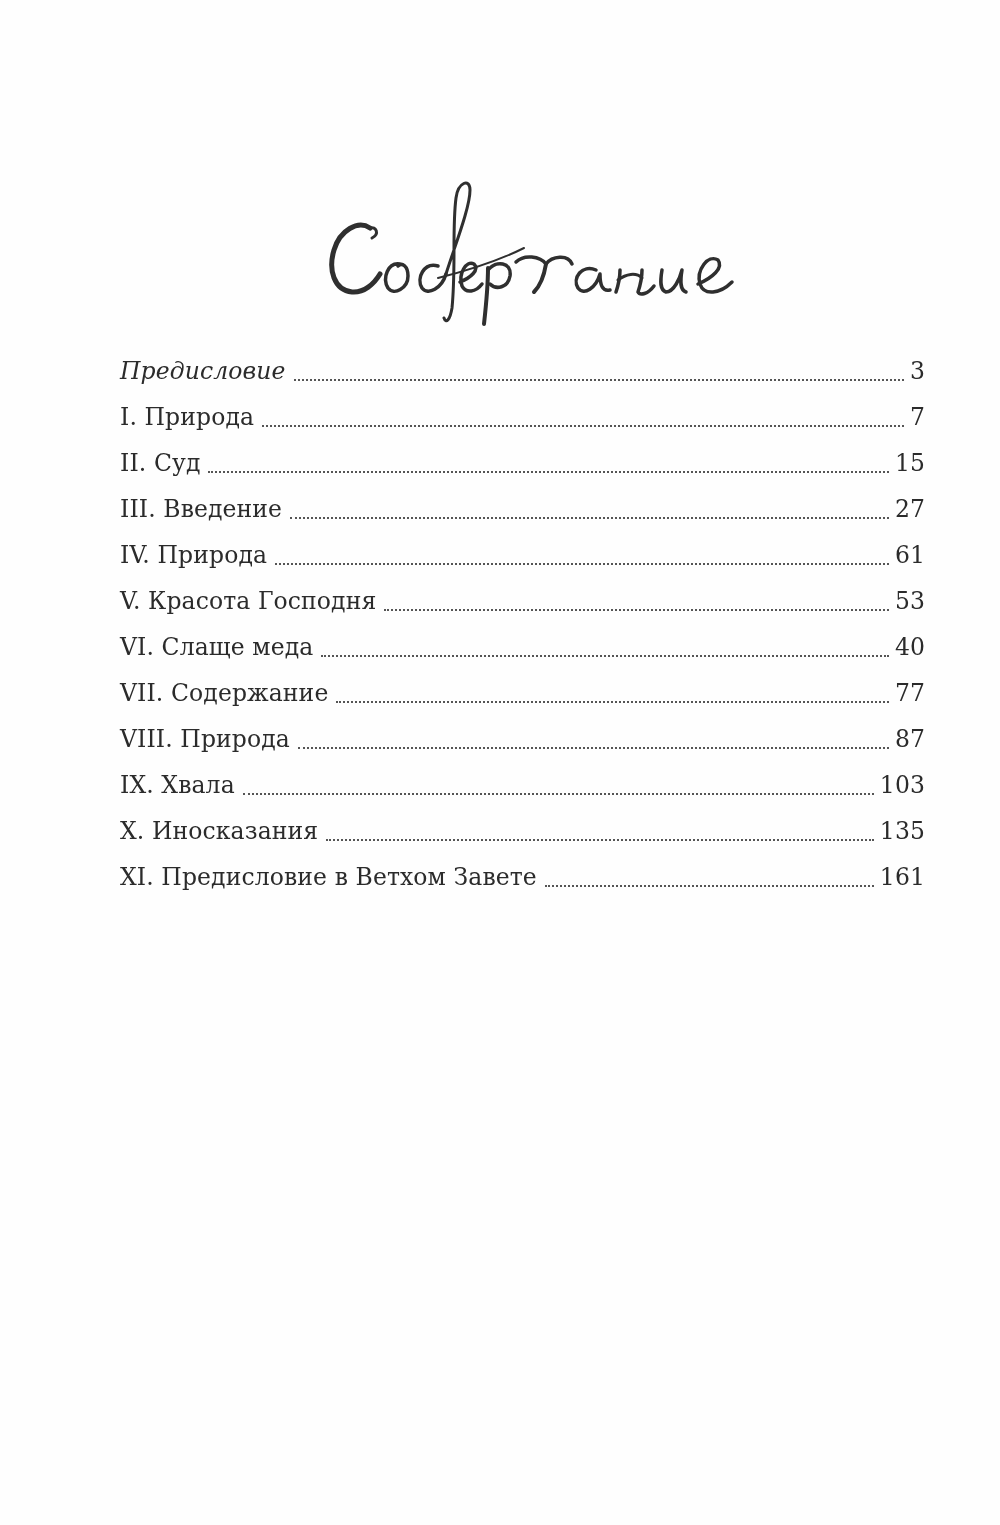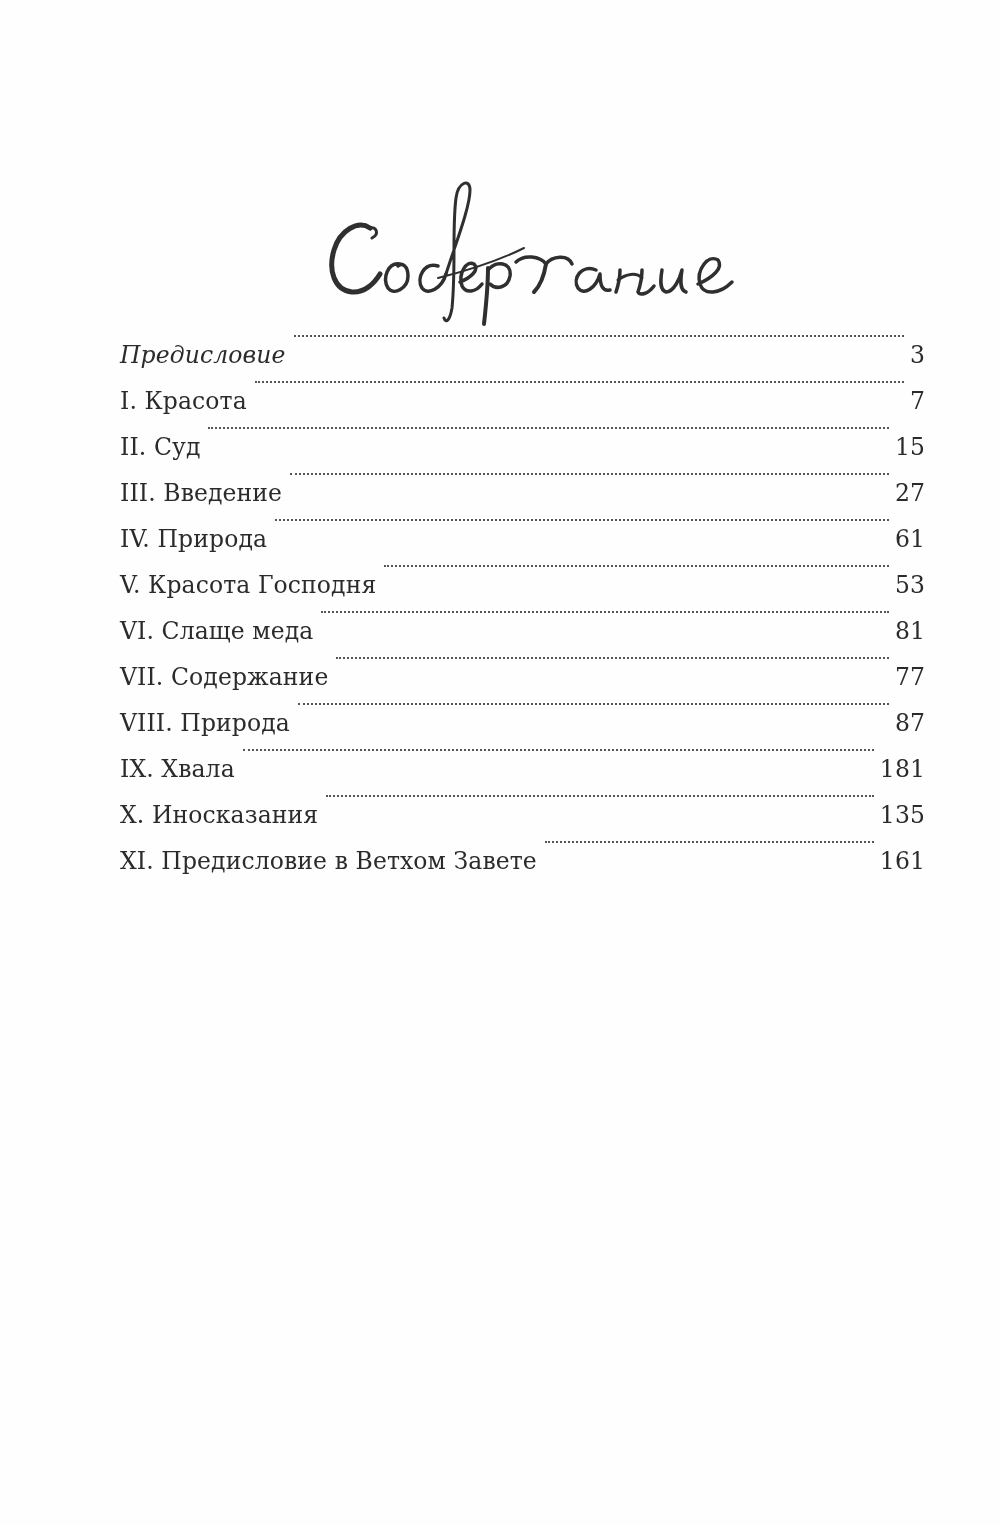--- a/index.html
+++ b/index.html
@@ -42,21 +42,21 @@
       white-space: nowrap;
     }
     .toc {
       position: absolute;
       left: 120px;
       top: 340px;
       width: 805px;
     }
     .toc-row {
       display: flex;
-      align-items: flex-start;
+      align-items: flex-end;
       height: 46px;
       font-size: 23.5px;
       line-height: 30px;
       letter-spacing: 0.1px;
     }
     .toc-row .label {
       white-space: nowrap;
       flex: 0 0 auto;
       padding-right: 4px;
     }
@@ -116,21 +116,21 @@
     </svg>
   </div>
 
   <div class="toc">
     <div class="toc-row">
       <span class="label italic">Предисловие</span>
       <span class="leader"></span>
       <span class="page-num">3</span>
     </div>
     <div class="toc-row">
-      <span class="label">I. Красота</span>
+      <span class="label">I. Природа</span>
       <span class="leader"></span>
       <span class="page-num">7</span>
     </div>
     <div class="toc-row">
       <span class="label">II. Суд</span>
       <span class="leader"></span>
       <span class="page-num">15</span>
     </div>
     <div class="toc-row">
       <span class="label">III. Введение</span>
@@ -143,36 +143,36 @@
       <span class="page-num">61</span>
     </div>
     <div class="toc-row">
       <span class="label">V. Красота Господня</span>
       <span class="leader"></span>
       <span class="page-num">53</span>
     </div>
     <div class="toc-row">
       <span class="label">VI. Слаще меда</span>
       <span class="leader"></span>
-      <span class="page-num">81</span>
+      <span class="page-num">40</span>
     </div>
     <div class="toc-row">
       <span class="label">VII. Содержание</span>
       <span class="leader"></span>
       <span class="page-num">77</span>
     </div>
     <div class="toc-row">
       <span class="label">VIII. Природа</span>
       <span class="leader"></span>
       <span class="page-num">87</span>
     </div>
     <div class="toc-row">
       <span class="label">IX. Хвала</span>
       <span class="leader"></span>
-      <span class="page-num">181</span>
+      <span class="page-num">103</span>
     </div>
     <div class="toc-row">
       <span class="label">X. Иносказания</span>
       <span class="leader"></span>
       <span class="page-num">135</span>
     </div>
     <div class="toc-row">
       <span class="label">XI. Предисловие в Ветхом Завете</span>
       <span class="leader"></span>
       <span class="page-num">161</span>

